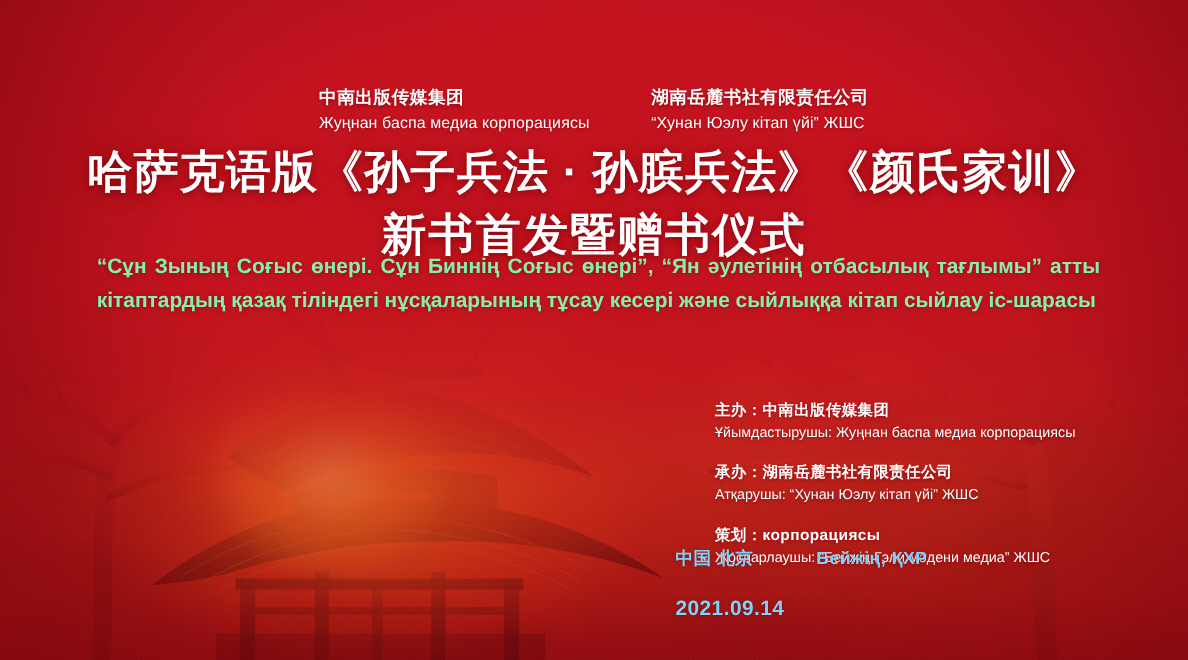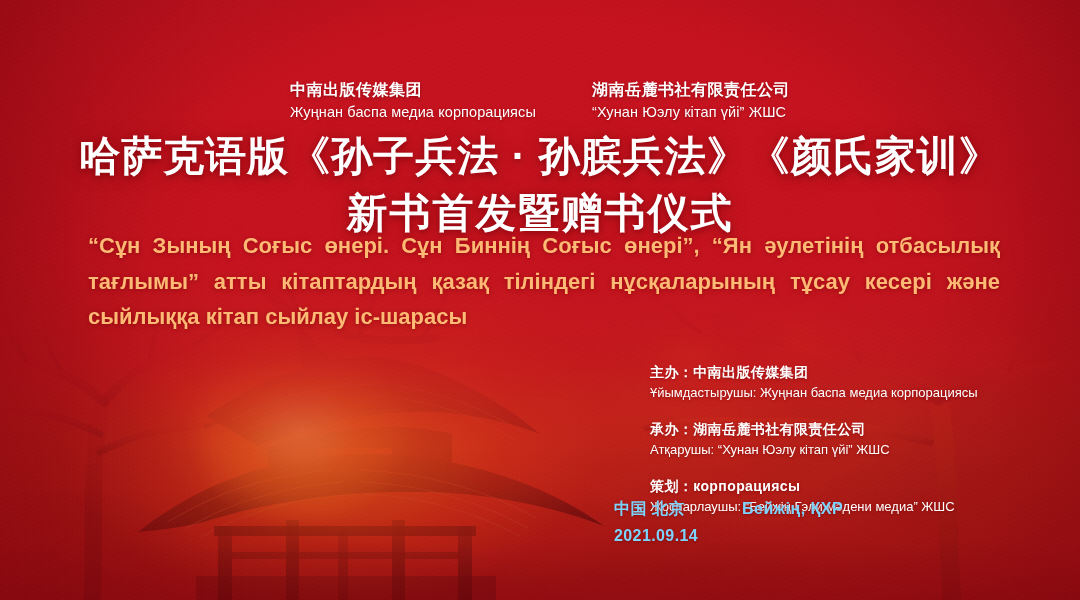--- a/index.html
+++ b/index.html
@@ -188,22 +188,22 @@
     margin-top: 4px;
     letter-spacing: 2px;
   }
 
   
   .title-kz {
     position: absolute;
     top: 228px;
     left: 88px;
     width: 912px;
-    color: #fdba74;
-    font-size: 22px;
+    color: #86efac;
+    font-size: 19px;
     font-weight: 700;
     line-height: 1.62;
     text-align: justify;
     text-align-last: left;
     text-shadow: 0 1px 4px rgba(110,0,6,0.5);
   }
   .title-kz p { margin: 0; }
 
   
   .credits {
@@ -240,25 +240,25 @@
   .pd-row { display: flex; }
   .pd-col { width: 128px; }
   .pd-col .place {
     font-size: 16px;
     font-weight: 700;
     line-height: 1.45;
     letter-spacing: 0.5px;
     white-space: nowrap;
   }
   .pd-col .date {
-    font-size: 16px;
+    font-size: 19px;
     font-weight: 700;
     line-height: 1.5;
     letter-spacing: 0.4px;
-    margin-top: 4px;
+    margin-top: 20px;
     white-space: nowrap;
   }
 </style>
 </head>
 <body>
 
 <div id="stage">
 
   <div class="bg-layer bg-base"></div>
 

